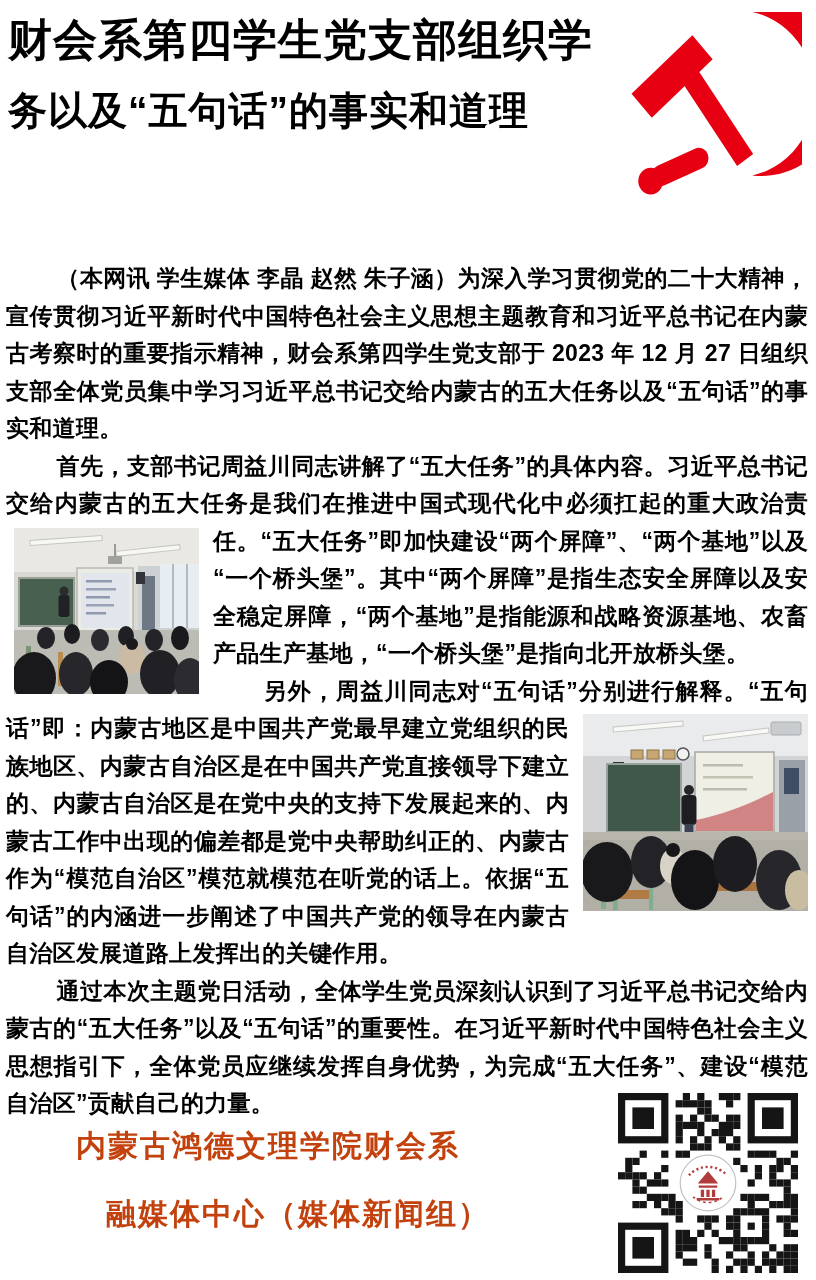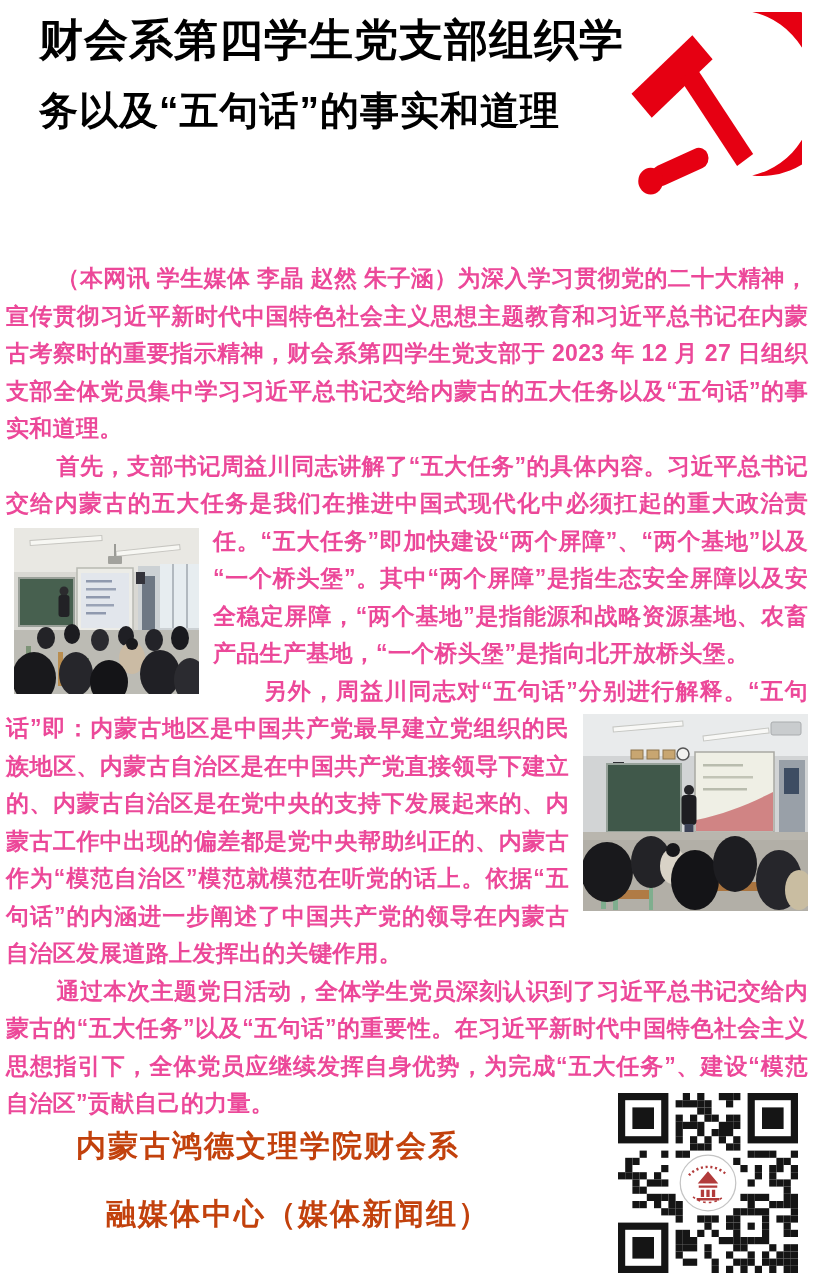--- a/index.html
+++ b/index.html
@@ -2,31 +2,31 @@
 <html lang="zh"><head>
 <meta charset="utf-8">
 <style>
   html,body{margin:0;padding:0;background:#ffffff;}
   .page{
     position:relative;width:816px;height:1280px;margin:0 auto;background:#fff;
     overflow:hidden;color:#0d0d0d;
     font-family:"Liberation Sans", sans-serif;
   }
   
-  .header{display:flex;justify-content:flex-end;align-items:flex-start;padding:4px 12px 0 8px;}
+  .header{display:flex;justify-content:space-between;align-items:flex-start;padding:4px 12px 0 8px;}
   .title{font-weight:900;color:#000;}
   .title .t1{font-size:44px;line-height:72px;letter-spacing:1px;white-space:nowrap;}
   .title .t2{font-size:39px;line-height:70px;letter-spacing:1px;white-space:nowrap;}
   .title .t3{font-size:39px;line-height:70px;letter-spacing:1px;white-space:nowrap;}
   .emblem{flex:0 0 auto;margin:8px 2px 0 0;}
   
   .article{
     padding:54px 8px 0 6px;
     font-size:23px;line-height:37.5px;letter-spacing:.3px;font-weight:600;
-    text-align:justify;color:#ec4899;
+    text-align:justify;color:#000000;
   }
   .para{margin:0;text-indent:2.2em;}
   .photo{display:block;font-size:0;line-height:0;}
   .photo-left{float:left;width:185px;height:166px;margin:5px 14px 6px 8px;}
   .photo-right{float:right;width:225px;height:197px;margin:4px 0 6px 14px;}
   .photo svg{display:block;width:100%;height:100%;}
   
   .footer-line{position:absolute;font-weight:800;color:#c2410c;letter-spacing:2px;font-size:30px;white-space:nowrap;}
   .footer-line.f1{left:76px;top:1126px;}
   .footer-line.f2{left:76px;top:1194px;margin-left:30px;}

